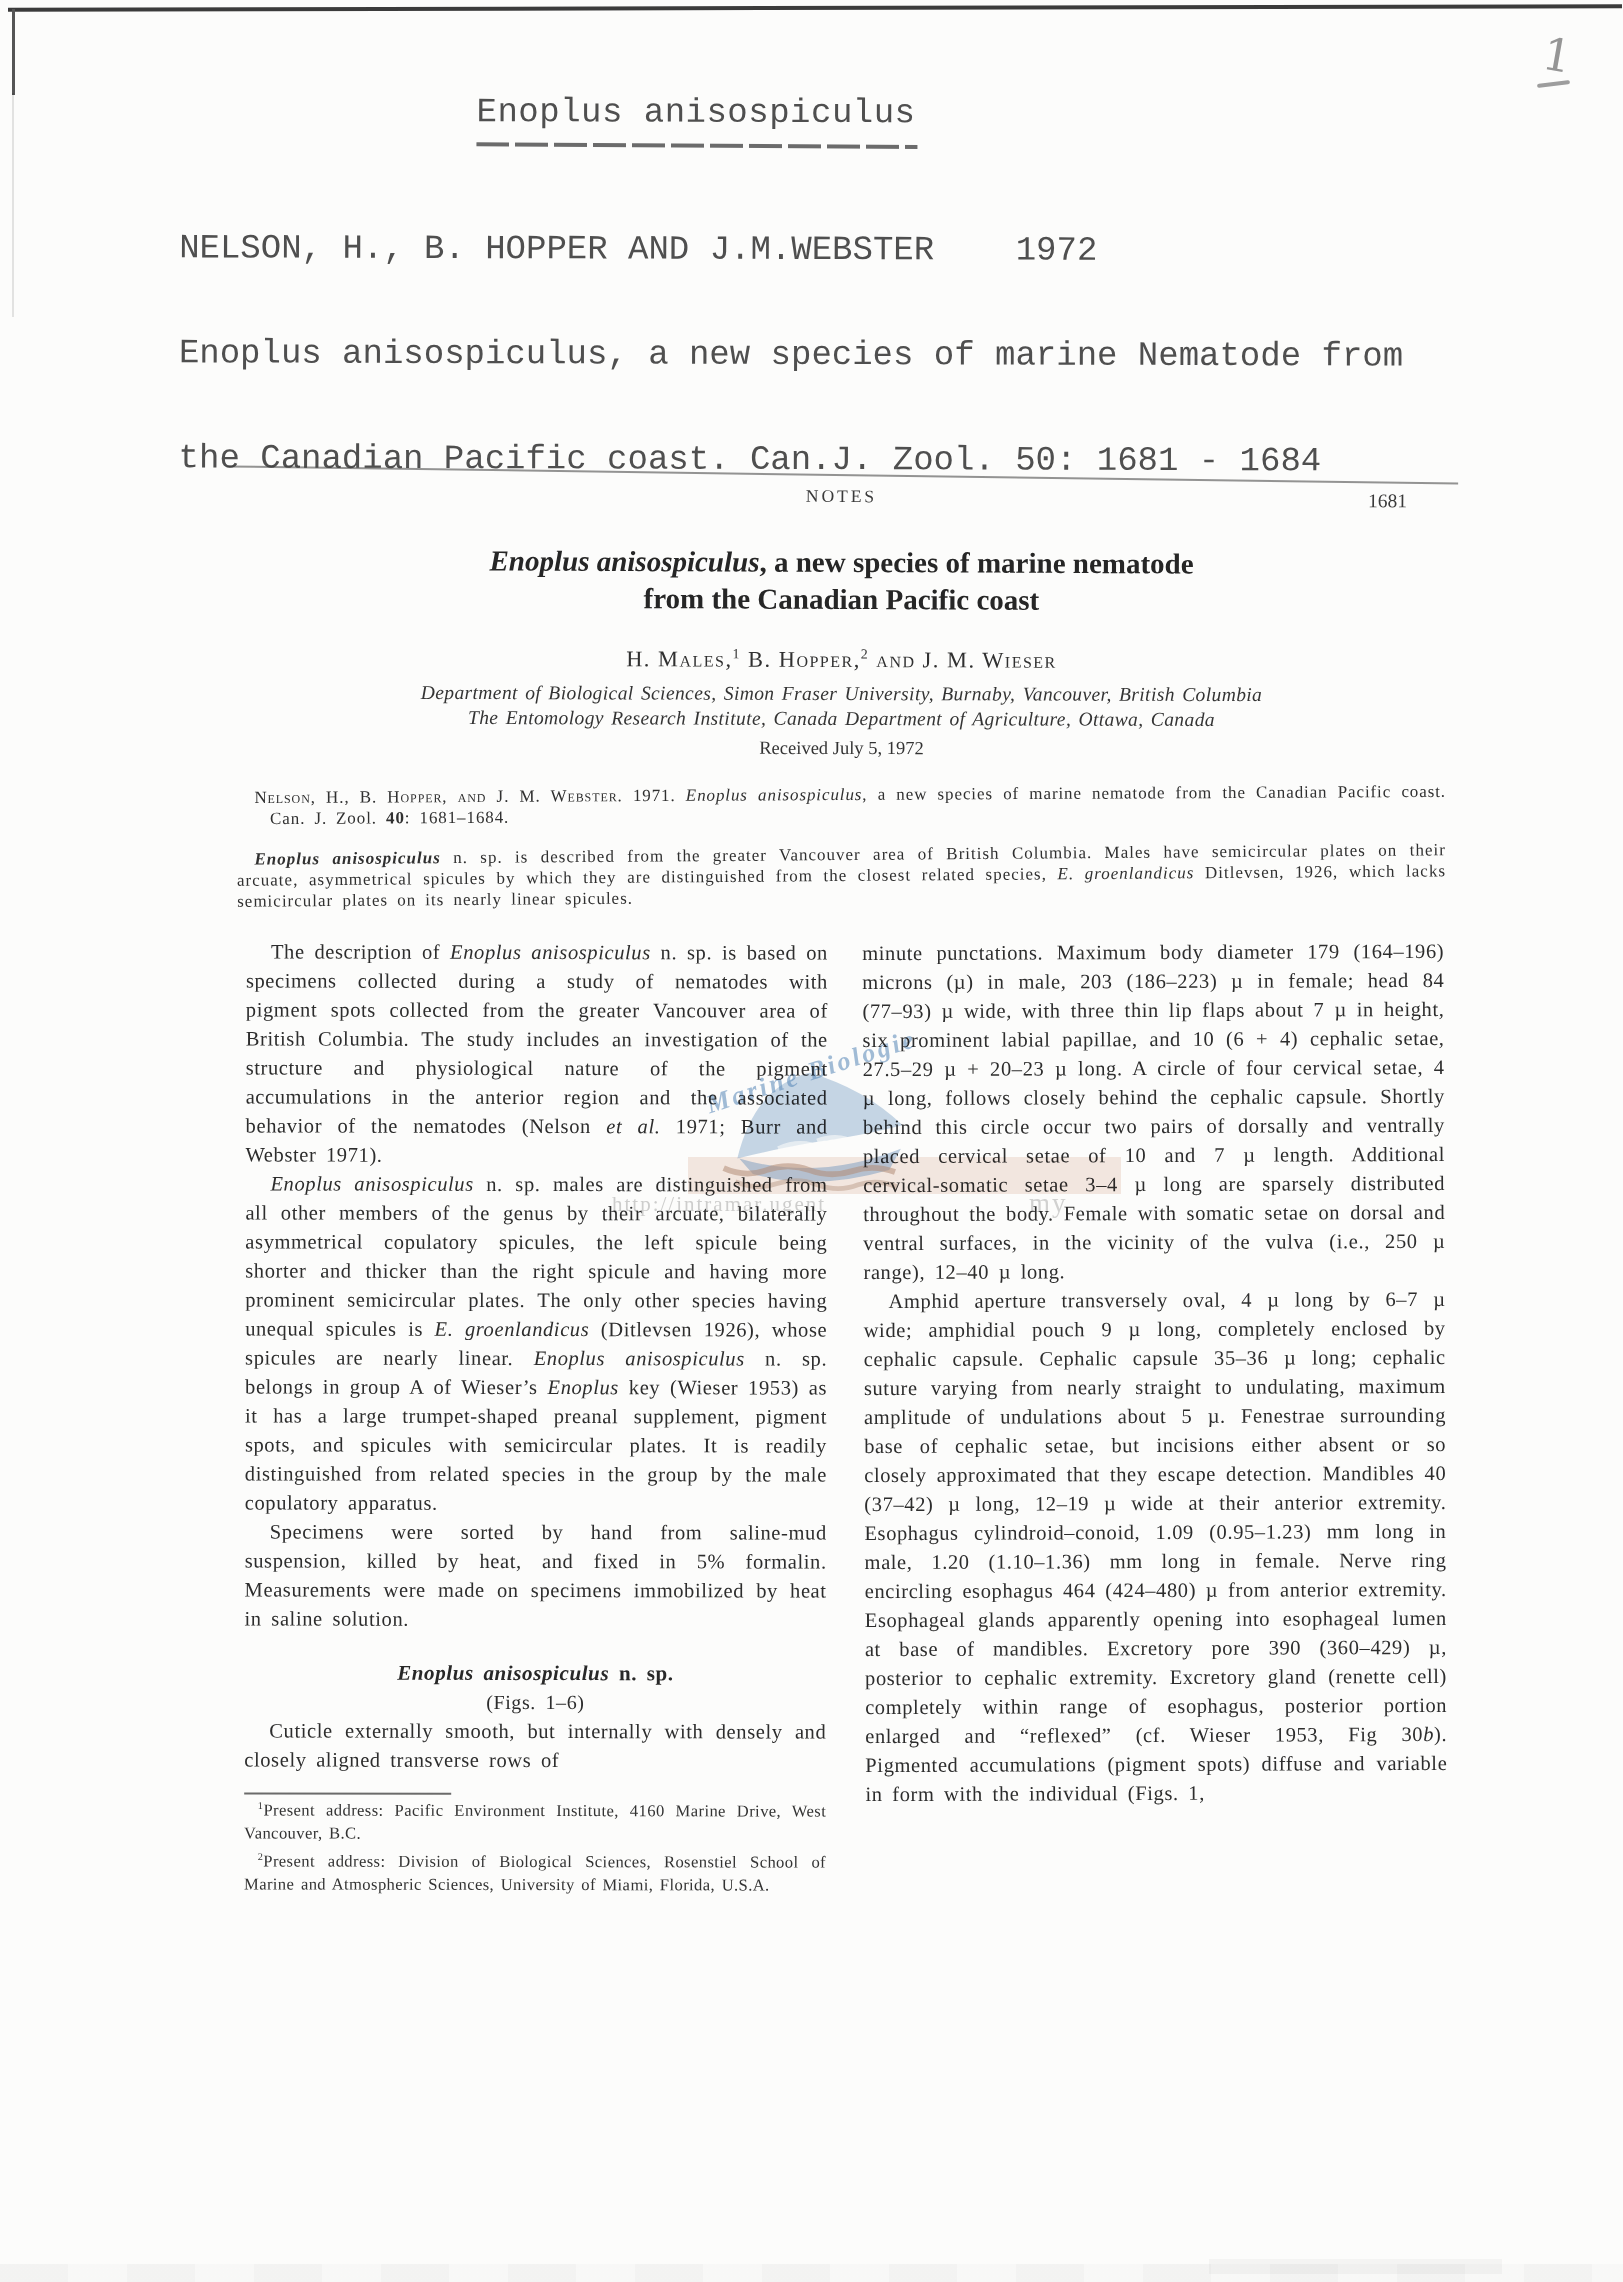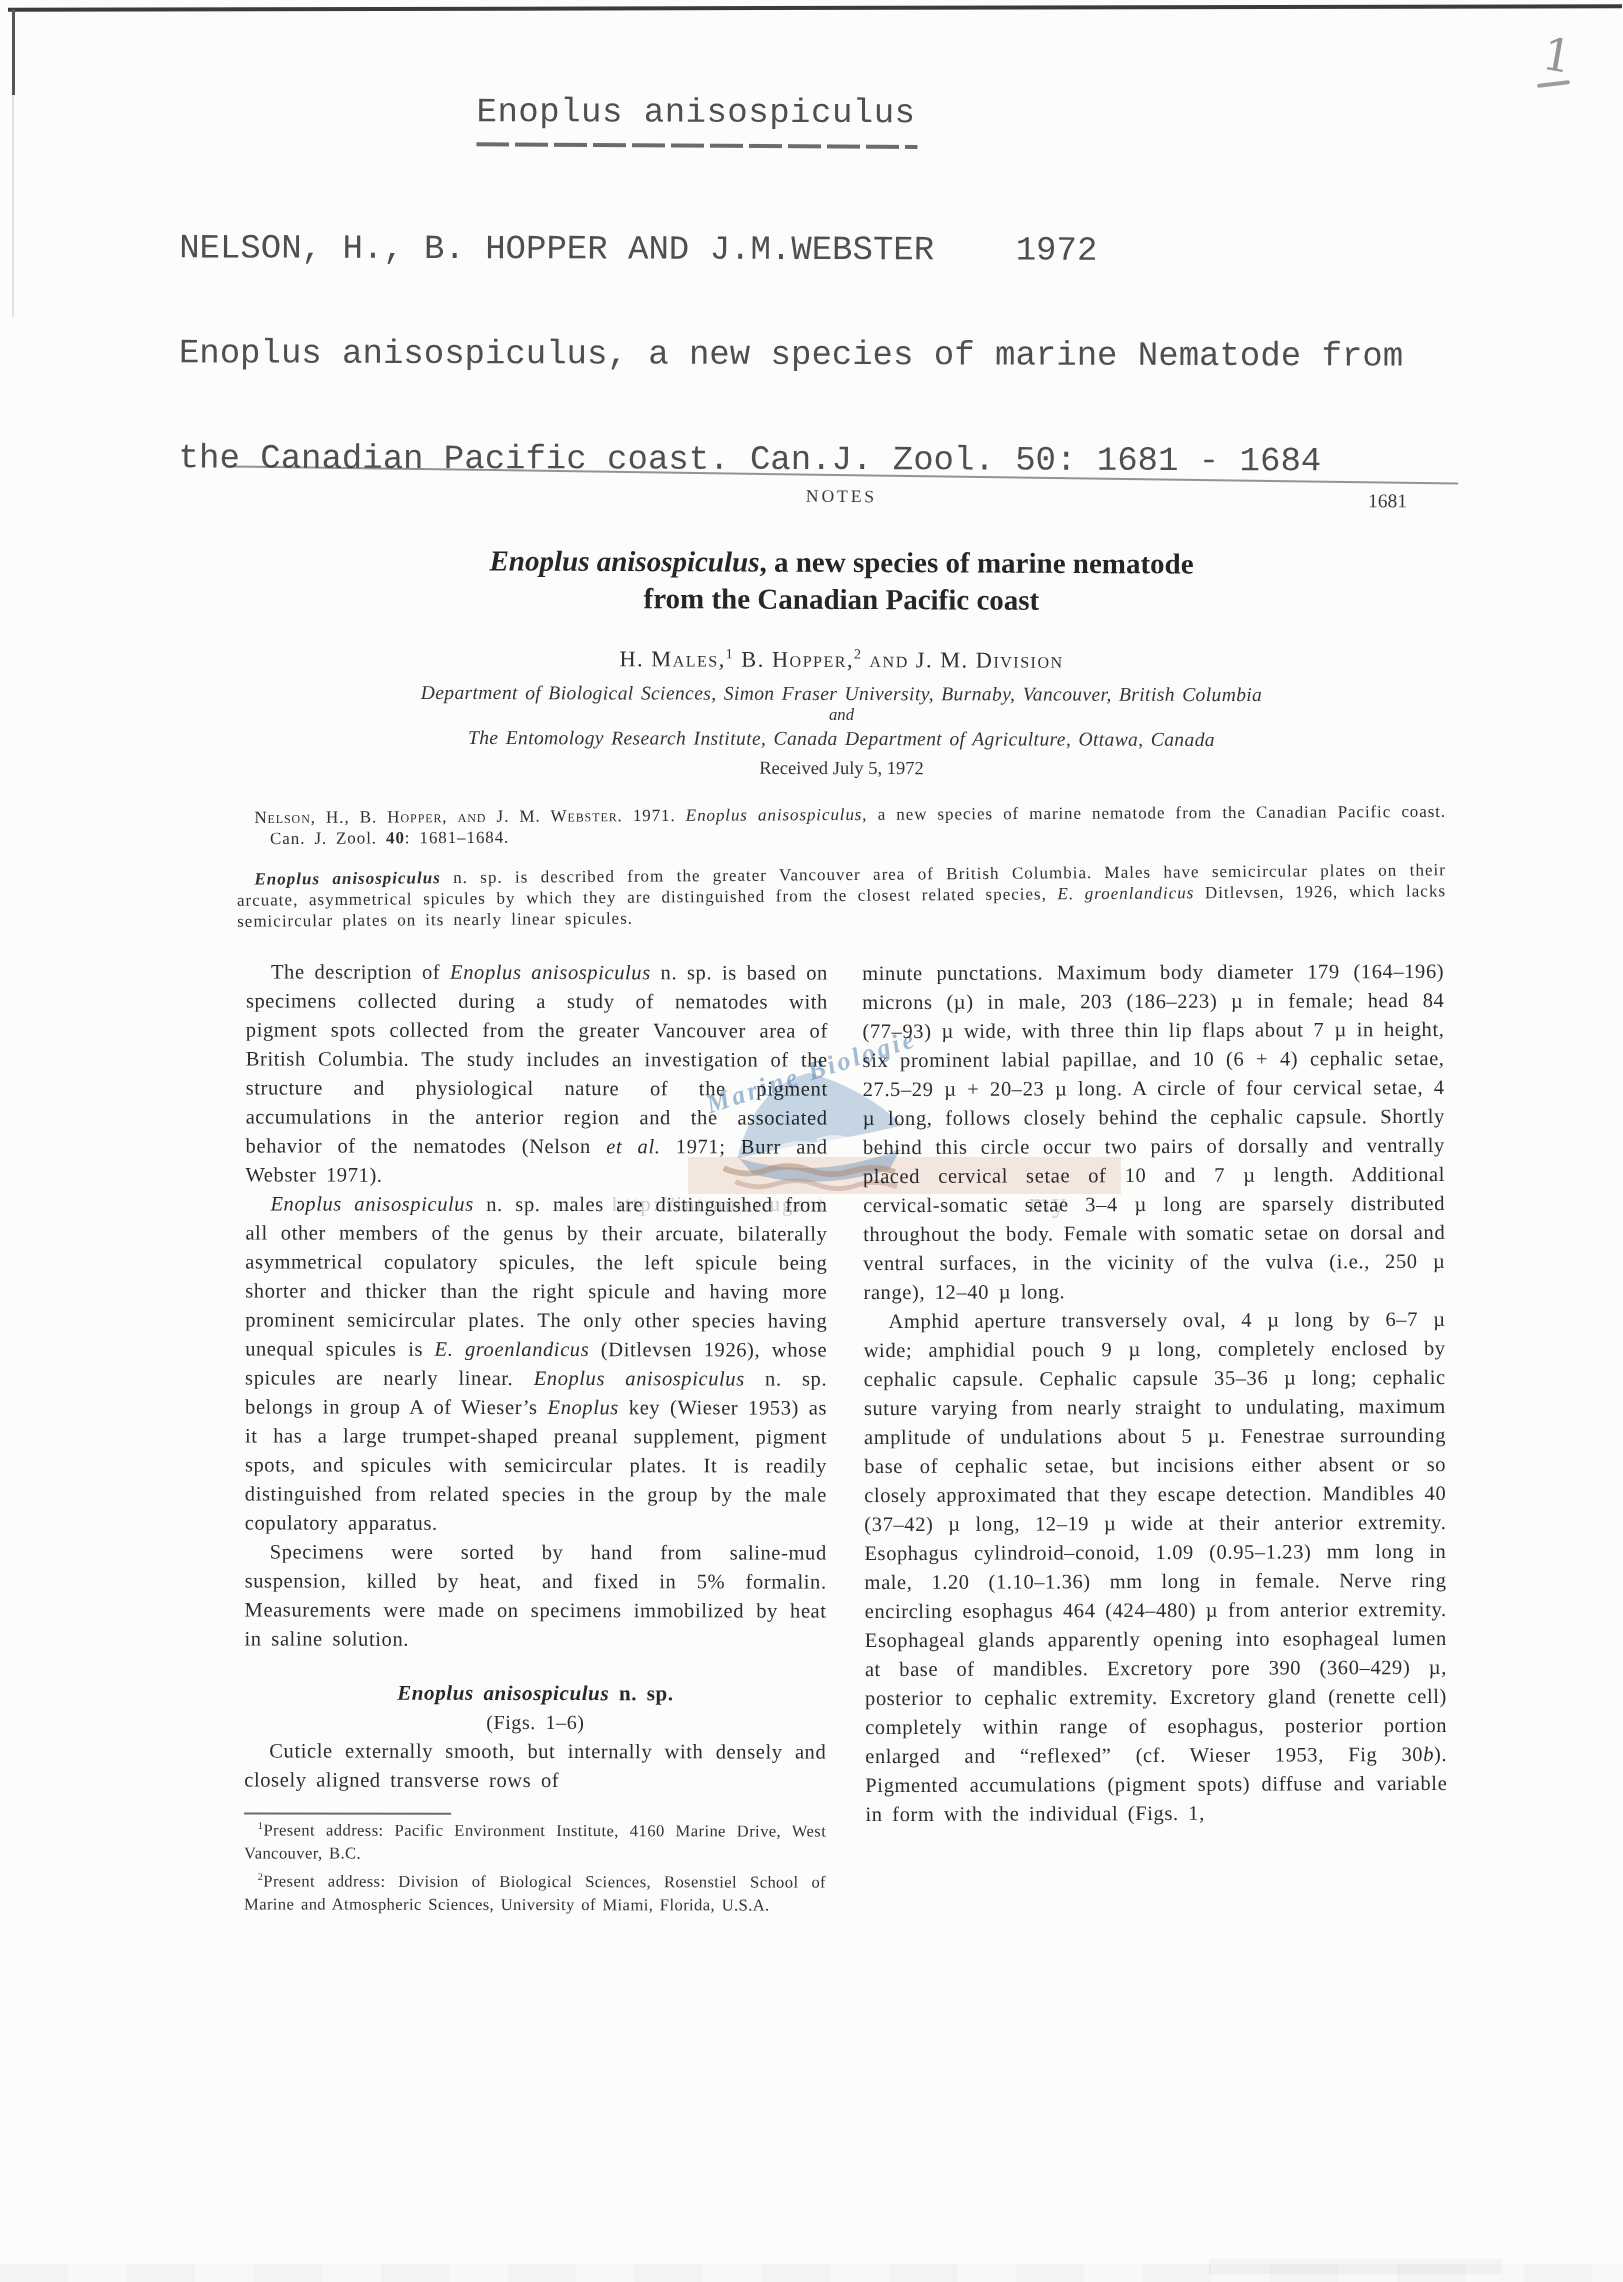--- a/index.html
+++ b/index.html
@@ -97,24 +97,23 @@
       <div class="header-rule"></div>
       <span class="running-head">NOTES</span>
       <span class="page-num">1681</span>
     </div>
 
     <div class="art-title">
       <div><span class="it">Enoplus anisospiculus</span><span>, a new species of marine nematode</span></div>
       <div><span>from the Canadian Pacific coast</span></div>
     </div>
 
-    <div class="authors"><span>H. Males,</span><span class="sup">1</span><span> B. Hopper,</span><span class="sup">2</span><span> and J. M. Division</span></div>
+    <div class="authors"><span>H. Males,</span><span class="sup">1</span><span> B. Hopper,</span><span class="sup">2</span><span> and J. M. Wieser</span></div>
 
     <div class="affil">Department of Biological Sciences, Simon Fraser University, Burnaby, Vancouver, British Columbia</div>
-    <div class="affil-and">and</div>
     <div class="affil" style="margin-top:2px;">The Entomology Research Institute, Canada Department of Agriculture, Ottawa, Canada</div>
     <div class="received">Received July 5, 1972</div>
 
     <div class="citation"><span class="sc">Nelson, H., B. Hopper, and J. M. Webster</span><span>. 1971. </span><span class="it">Enoplus anisospiculus</span><span>, a new species of marine nematode from the Canadian Pacific coast. Can. J. Zool. </span><span class="bd">40</span><span>: 1681–1684.</span></div>
     <div class="abstract"><span class="it bd">Enoplus anisospiculus</span><span> n. sp. is described from the greater Vancouver area of British Columbia. Males have semicircular plates on their arcuate, asymmetrical spicules by which they are distinguished from the closest related species, </span><span class="it">E. groenlandicus</span><span> Ditlevsen, 1926, which lacks semicircular plates on its nearly linear spicules.</span></div>
 
     <div class="columns">
       <div class="col col-left">
         <p><span>The description of </span><span class="it">Enoplus anisospiculus</span><span> n. sp. is based on specimens collected during a study of nematodes with pigment spots collected from the greater Vancouver area of British Columbia. The study includes an investigation of the structure and physiological nature of the pigment accumulations in the anterior region and the associated behavior of the nematodes (Nelson </span><span class="it">et al.</span><span> 1971; Burr and Webster 1971).</span></p>
         <p><span class="it">Enoplus anisospiculus</span><span> n. sp. males are distinguished from all other members of the genus by their arcuate, bilaterally asymmetrical copulatory spicules, the left spicule being shorter and thicker than the right spicule and having more prominent semicircular plates. The only other species having unequal spicules is </span><span class="it">E. groenlandicus</span><span> (Ditlevsen 1926), whose spicules are nearly linear. </span><span class="it">Enoplus anisospiculus</span><span> n. sp. belongs in group A of Wieser’s </span><span class="it">Enoplus</span><span> key (Wieser 1953) as it has a large trumpet-shaped preanal supplement, pigment spots, and spicules with semicircular plates. It is readily distinguished from related species in the group by the male copulatory apparatus.</span></p>

